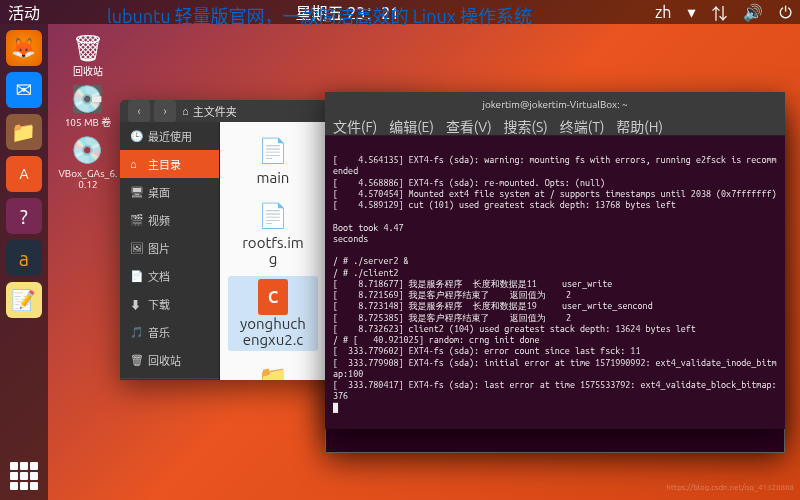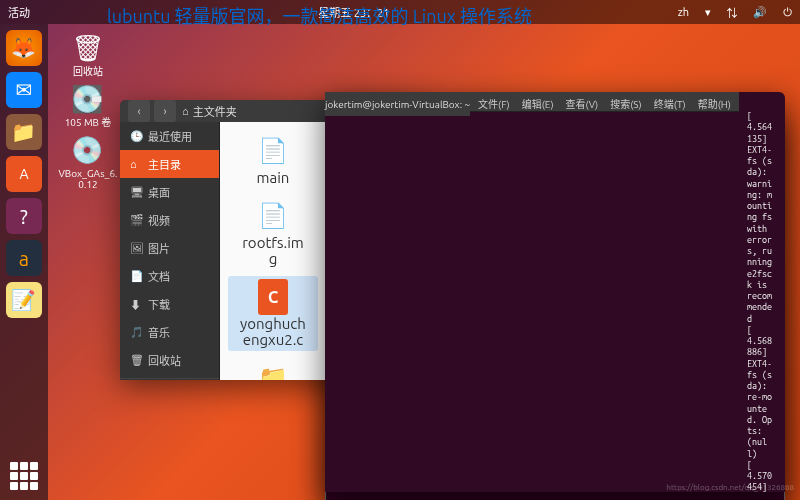--- a/index.html
+++ b/index.html
@@ -1,17 +1,17 @@
 <!DOCTYPE html>
 <html><head>
 <meta charset="utf-8">
 <style>
 * { margin: 0; padding: 0; box-sizing: border-box; font-family: "Ubuntu", "Noto Sans CJK SC", sans-serif; }
 body { width: 800px; height: 500px; overflow: hidden; position: relative; background: linear-gradient(135deg, #7b2d5e 0%, #e95420 50%, #d14412 100%); }
-.topbar { position: absolute; top: 0; left: 0; right: 0; height: 24px; background: rgba(0,0,0,0.5); display: flex; align-items: center; color: #fff; font-size: 11px; padding: 4px 8px; z-index: 100; }
+.topbar { position: absolute; top: 0; left: 0; right: 0; height: 24px; background: rgba(0,0,0,0.5); display: flex; align-items: center; color: #fff; font-size: 16px; padding: 4px 8px; z-index: 100; }
 .topbar-left { flex: 0 0 auto; }
 .topbar-center { flex: 1; text-align: center; }
 .topbar-right { display: flex; gap: 16px; align-items: center; }
 .topbar-right span { cursor: pointer; }
 .banner { position: absolute; top: 2px; left: 95px; font-size: 18px; color: #0066cc; z-index: 101; font-weight: 400; margin-left: 12px; }
 .dock { position: absolute; left: 0; top: 24px; bottom: 0; width: 48px; background: rgba(40,20,30,0.7); display: flex; flex-direction: column; align-items: center; padding-top: 6px; gap: 6px; z-index: 50; }
 .dock-item { width: 36px; height: 36px; border-radius: 6px; display: flex; align-items: center; justify-content: center; cursor: pointer; font-size: 20px; color: #fff; }
 .dock-item.firefox { background: radial-gradient(circle, #ff9500, #e66000); }
 .dock-item.thunderbird { background: #0a84ff; }
 .dock-item.files { background: #8b5a3c; }
@@ -39,23 +39,23 @@
 .fm-sidebar-item .ic { width: 12px; font-size: 11px; }
 .fm-sidebar-sep { border-top: 1px solid #444; margin: 4px 0; }
 .fm-content { flex: 1; background: #fafafa; padding: 8px; display: grid; grid-template-columns: repeat(2, 1fr); gap: 6px 4px; align-content: start; overflow: hidden; }
 .fm-file { display: flex; flex-direction: column; align-items: center; cursor: pointer; padding: 2px; }
 .fm-file.selected { background: #cfe3f7; border-radius: 3px; }
 .fm-file .ficon { width: 42px; height: 38px; display: flex; align-items: center; justify-content: center; font-size: 24px; }
 .fm-file .fname { font-size: 15px; color: #333; text-align: center; line-height: 1.1; word-break: break-all; max-width: 70px; }
 .fic-folder { color: #e8a33d; }
 .fic-text { color: #888; }
 .fic-c { background: #e95420; color: #fff; width: 30px; height: 36px; border-radius: 3px; display: flex; align-items: center; justify-content: center; font-weight: bold; font-size: 16px; }
-.terminal { position: absolute; left: 325px; top: 92px; width: 460px; height: 400px; background: #300a24; border-radius: 6px 6px 0 0; box-shadow: 0 8px 30px rgba(0,0,0,0.6); z-index: 70; display: flex; flex-direction: row; }
+.terminal { position: absolute; left: 325px; top: 92px; width: 460px; height: 337px; background: #300a24; border-radius: 6px 6px 0 0; box-shadow: 0 8px 30px rgba(0,0,0,0.6); z-index: 70; display: flex; flex-direction: column; }
 .term-titlebar { height: 24px; background: #3b3b3b; display: flex; align-items: center; justify-content: center; color: #ddd; font-size: 10px; position: relative; }
-.term-menubar { height: 20px; background: #3b3b3b; display: flex; align-items: flex-end; padding: 0 8px; gap: 12px; color: #ccc; font-size: 10px; border-bottom: 1px solid #222; }
+.term-menubar { height: 20px; background: #3b3b3b; display: flex; align-items: flex-start; padding: 0 8px; gap: 12px; color: #ccc; font-size: 14px; border-bottom: 1px solid #222; }
 .term-menubar span { cursor: pointer; }
 .term-body { flex: 1; padding: 19px 8px; font-family: "Ubuntu Mono", monospace; font-size: 9px; line-height: 1.25; color: #eee; overflow: hidden; white-space: pre-wrap; word-break: break-all; }
 .watermark { position: absolute; right: 6px; bottom: 8px; font-size: 8px; color: rgba(255,255,255,0.3); z-index: 200; }
 </style>
 </head>
 <body>
 
 <div class="topbar">
   <div class="topbar-left">活动</div>
   <div class="topbar-center">星期五 23：21</div>

